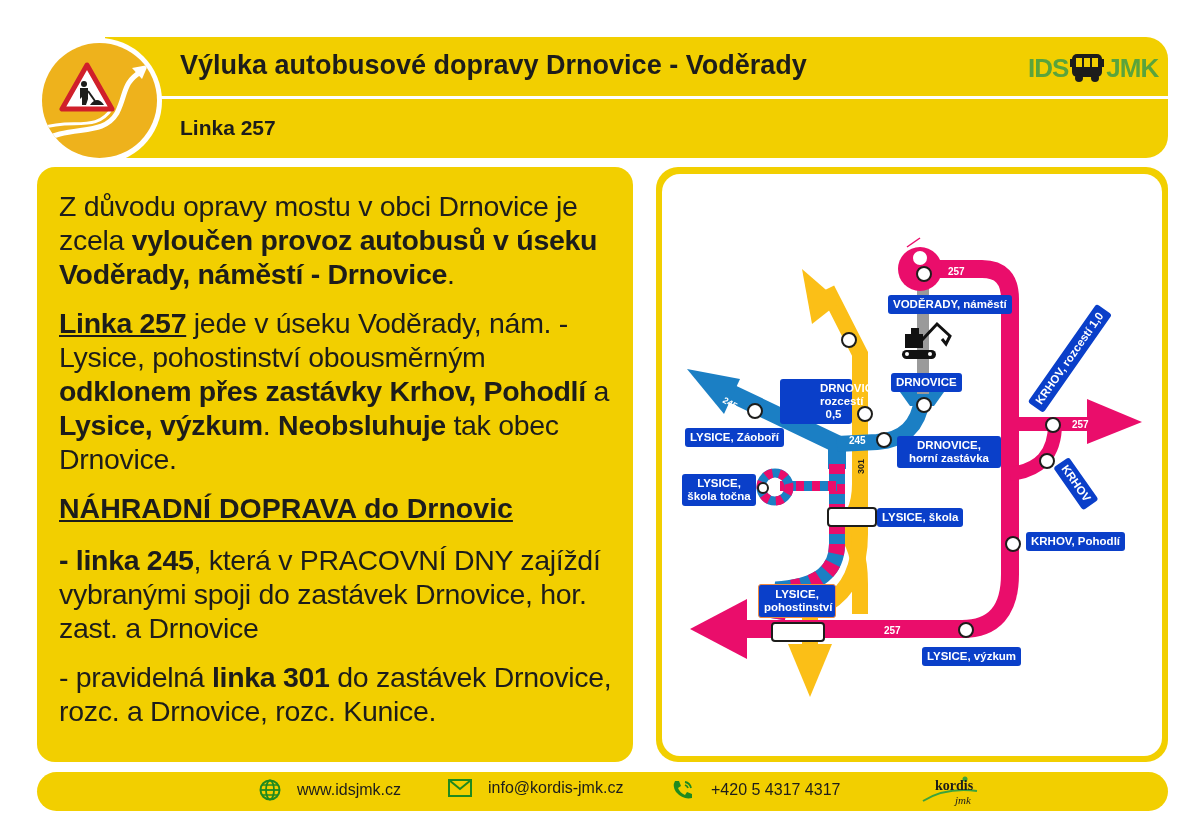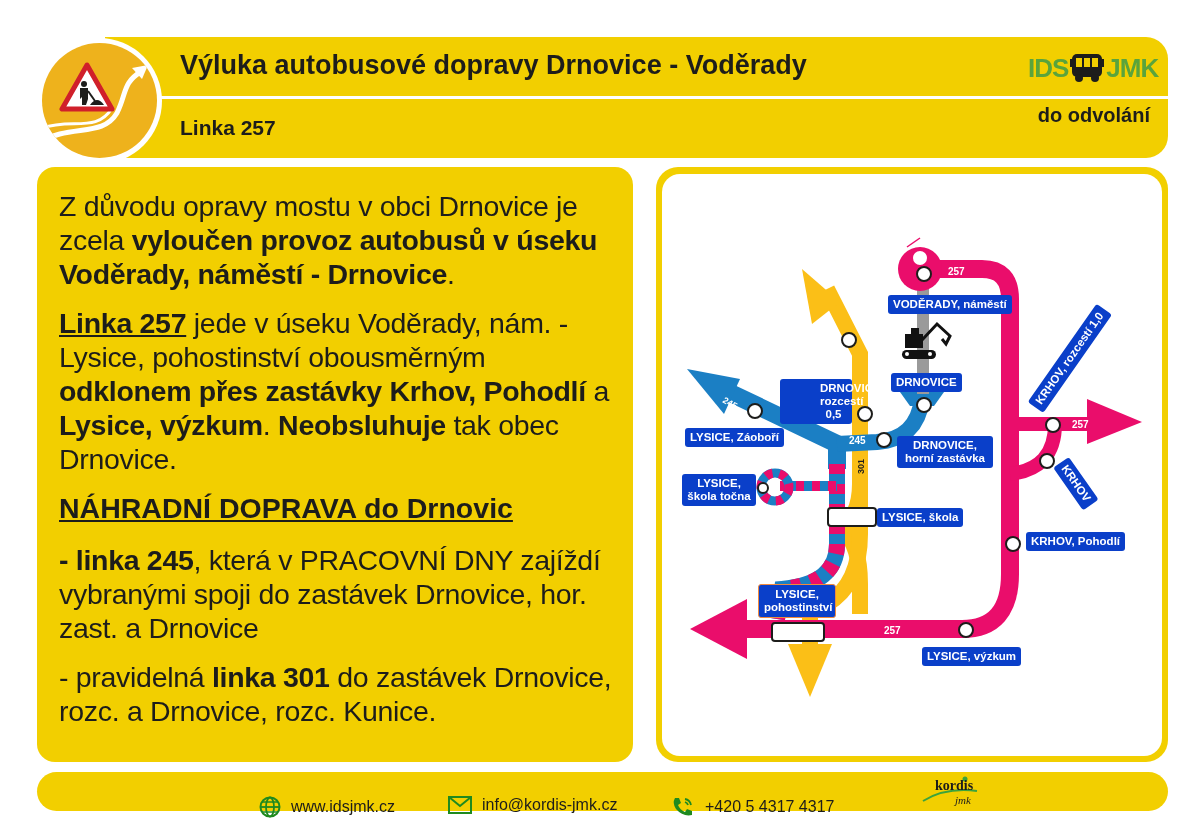--- a/index.html
+++ b/index.html
@@ -57,21 +57,21 @@
   .stop-label {
     position: absolute; background: #0a3fc9; color: #ffffff; font-weight: bold; font-size: 11.5px; line-height: 13px;
     padding: 3px 5px; border-radius: 3px; text-align: center; white-space: nowrap; font-family: "Liberation Sans", sans-serif;
     transform-origin: center;
   }
 
   
   .footer {
     position: absolute; left: 37px; top: 772px; width: 1131px; height: 39px; background: #f2cf00; border-radius: 20px;
   }
-  .footer-item { position: absolute; top: 24px; display: flex; align-items: center; gap: 10px; font-size: 16px; color: #1d1d1b; }
+  .footer-item { position: absolute; top: 7px; display: flex; align-items: center; gap: 16px; font-size: 16px; color: #1d1d1b; }
   .kordis { position: absolute; left: 884px; top: 3px; width: 60px; height: 32px; }
 </style>
 </head>
 <body>
 
 <div class="header-bar"></div>
 <div class="header-divider"></div>
 
 <div class="logo-circle-outer"></div>
 <div class="logo-circle">
@@ -83,21 +83,20 @@
     <circle cx="42" cy="41" r="3" fill="#1d1d1b"></circle>
     <path d="M 38 45 L 46 45 L 46 56 L 44 62 L 40 62 L 40 54 L 38 56 Z" fill="#1d1d1b"></path>
     <line x1="46" y1="48" x2="53" y2="58" stroke="#1d1d1b" stroke-width="2"></line>
     <path d="M 48 62 Q 55 52 62 62 Z" fill="#1d1d1b"></path>
   </svg>
 </div>
 
 <div class="header-title">Výluka autobusové dopravy Drnovice - Voděrady</div>
 <div class="header-line">Linka 257</div>
 <div class="header-validity">
-  <div>do odvolání</div>
 </div>
 
 <div class="ids-logo">
   <span>IDS</span>
   <svg width="34" height="30" viewBox="0 0 34 30">
     <rect x="2" y="1" width="30" height="23" rx="5" fill="#1d1d1b"></rect>
     <rect x="6" y="5" width="6" height="9" fill="#f2cf00"></rect>
     <rect x="14" y="5" width="6" height="9" fill="#f2cf00"></rect>
     <rect x="22" y="5" width="6" height="9" fill="#f2cf00"></rect>
     <rect x="0" y="6" width="3" height="8" fill="#1d1d1b"></rect>
@@ -188,21 +187,21 @@
         <rect x="240" y="176" width="34" height="9" rx="4.5"></rect>
         <circle cx="245" cy="180" r="2" fill="#ffffff"></circle>
         <circle cx="268" cy="180" r="2" fill="#ffffff"></circle>
       </g>
     </svg>
 
     <div class="stop-label" style="left:226px; top:121px;">VODĚRADY, náměstí</div>
     <div class="stop-label" style="left:229px; top:199px;">DRNOVICE</div>
     <div class="stop-label" style="left:118px; top:205px; width:72px; white-space:normal;padding-left:40px;">DRNOVICE rozcestí 0,5</div>
     <div class="stop-label" style="left:23px; top:254px;">LYSICE, Záoboří</div>
-    <div class="stop-label" style="left:235px; top:262px; width:96px; white-space:normal;">DRNOVICE, horní zastávka</div>
+    <div class="stop-label" style="left:235px; top:262px; width:104px; white-space:normal;">DRNOVICE, horní zastávka</div>
     <div class="stop-label" style="left:20px; top:300px; width:74px; white-space:normal;">LYSICE, škola točna</div>
     <div class="stop-label" style="left:215px; top:334px;">LYSICE, škola</div>
     <div class="stop-label" style="left:96px; top:410px; width:78px; white-space:normal; border:1px solid #f08a3c;">LYSICE, pohostinství</div>
     <div class="stop-label" style="left:260px; top:473px;">LYSICE, výzkum</div>
     <div class="stop-label" style="left:364px; top:358px;">KRHOV, Pohodlí</div>
     <div class="stop-label" style="left:388px; top:300px; transform:rotate(55deg);">KRHOV</div>
     <div class="stop-label" style="left:348px; top:175px; transform:rotate(-55deg);">KRHOV, rozcestí 1,0</div>
   </div>
 </div>
 

